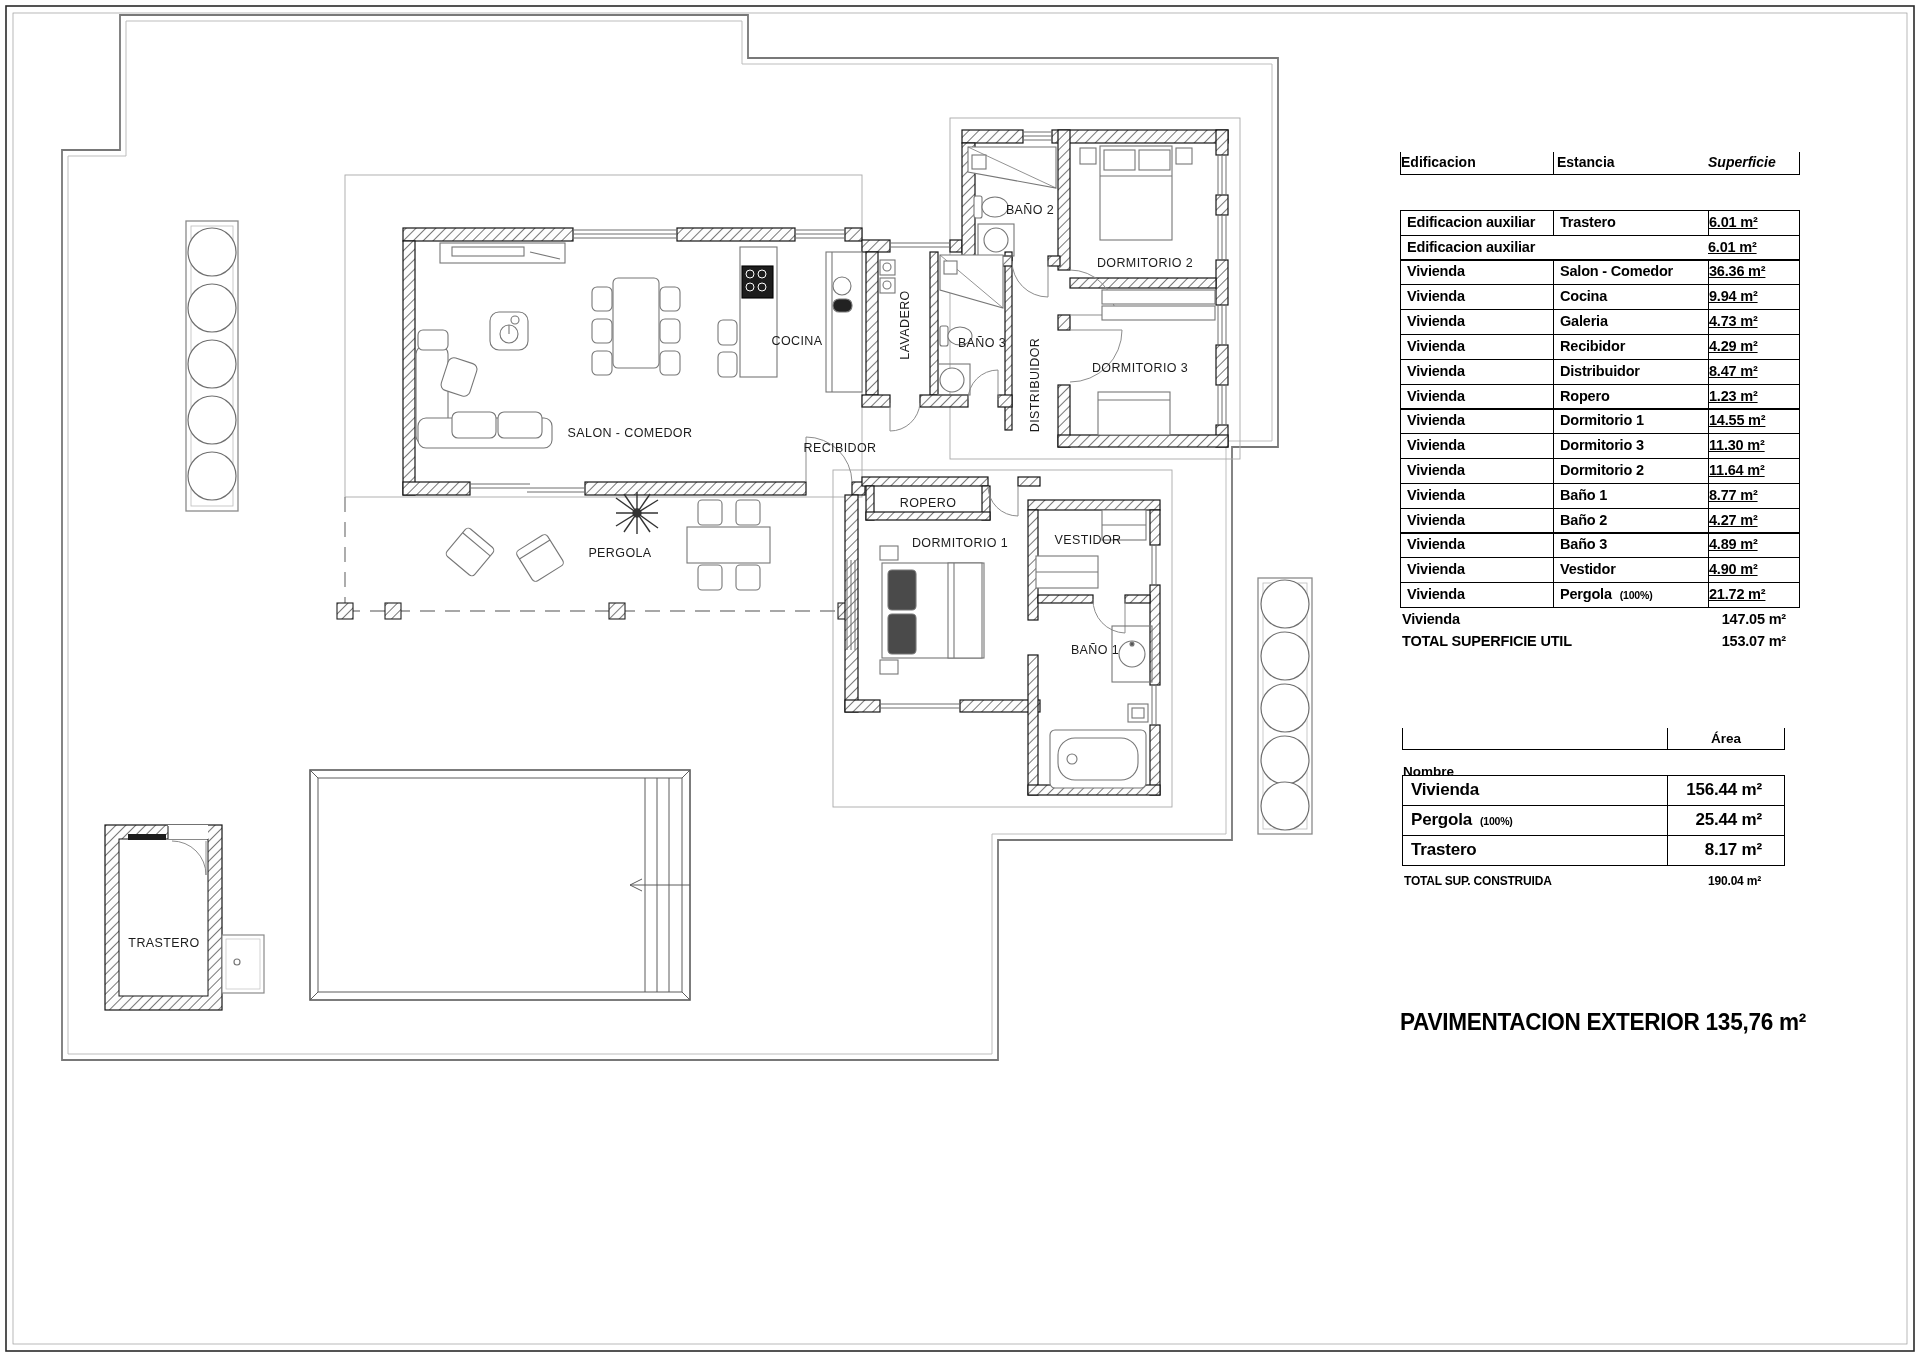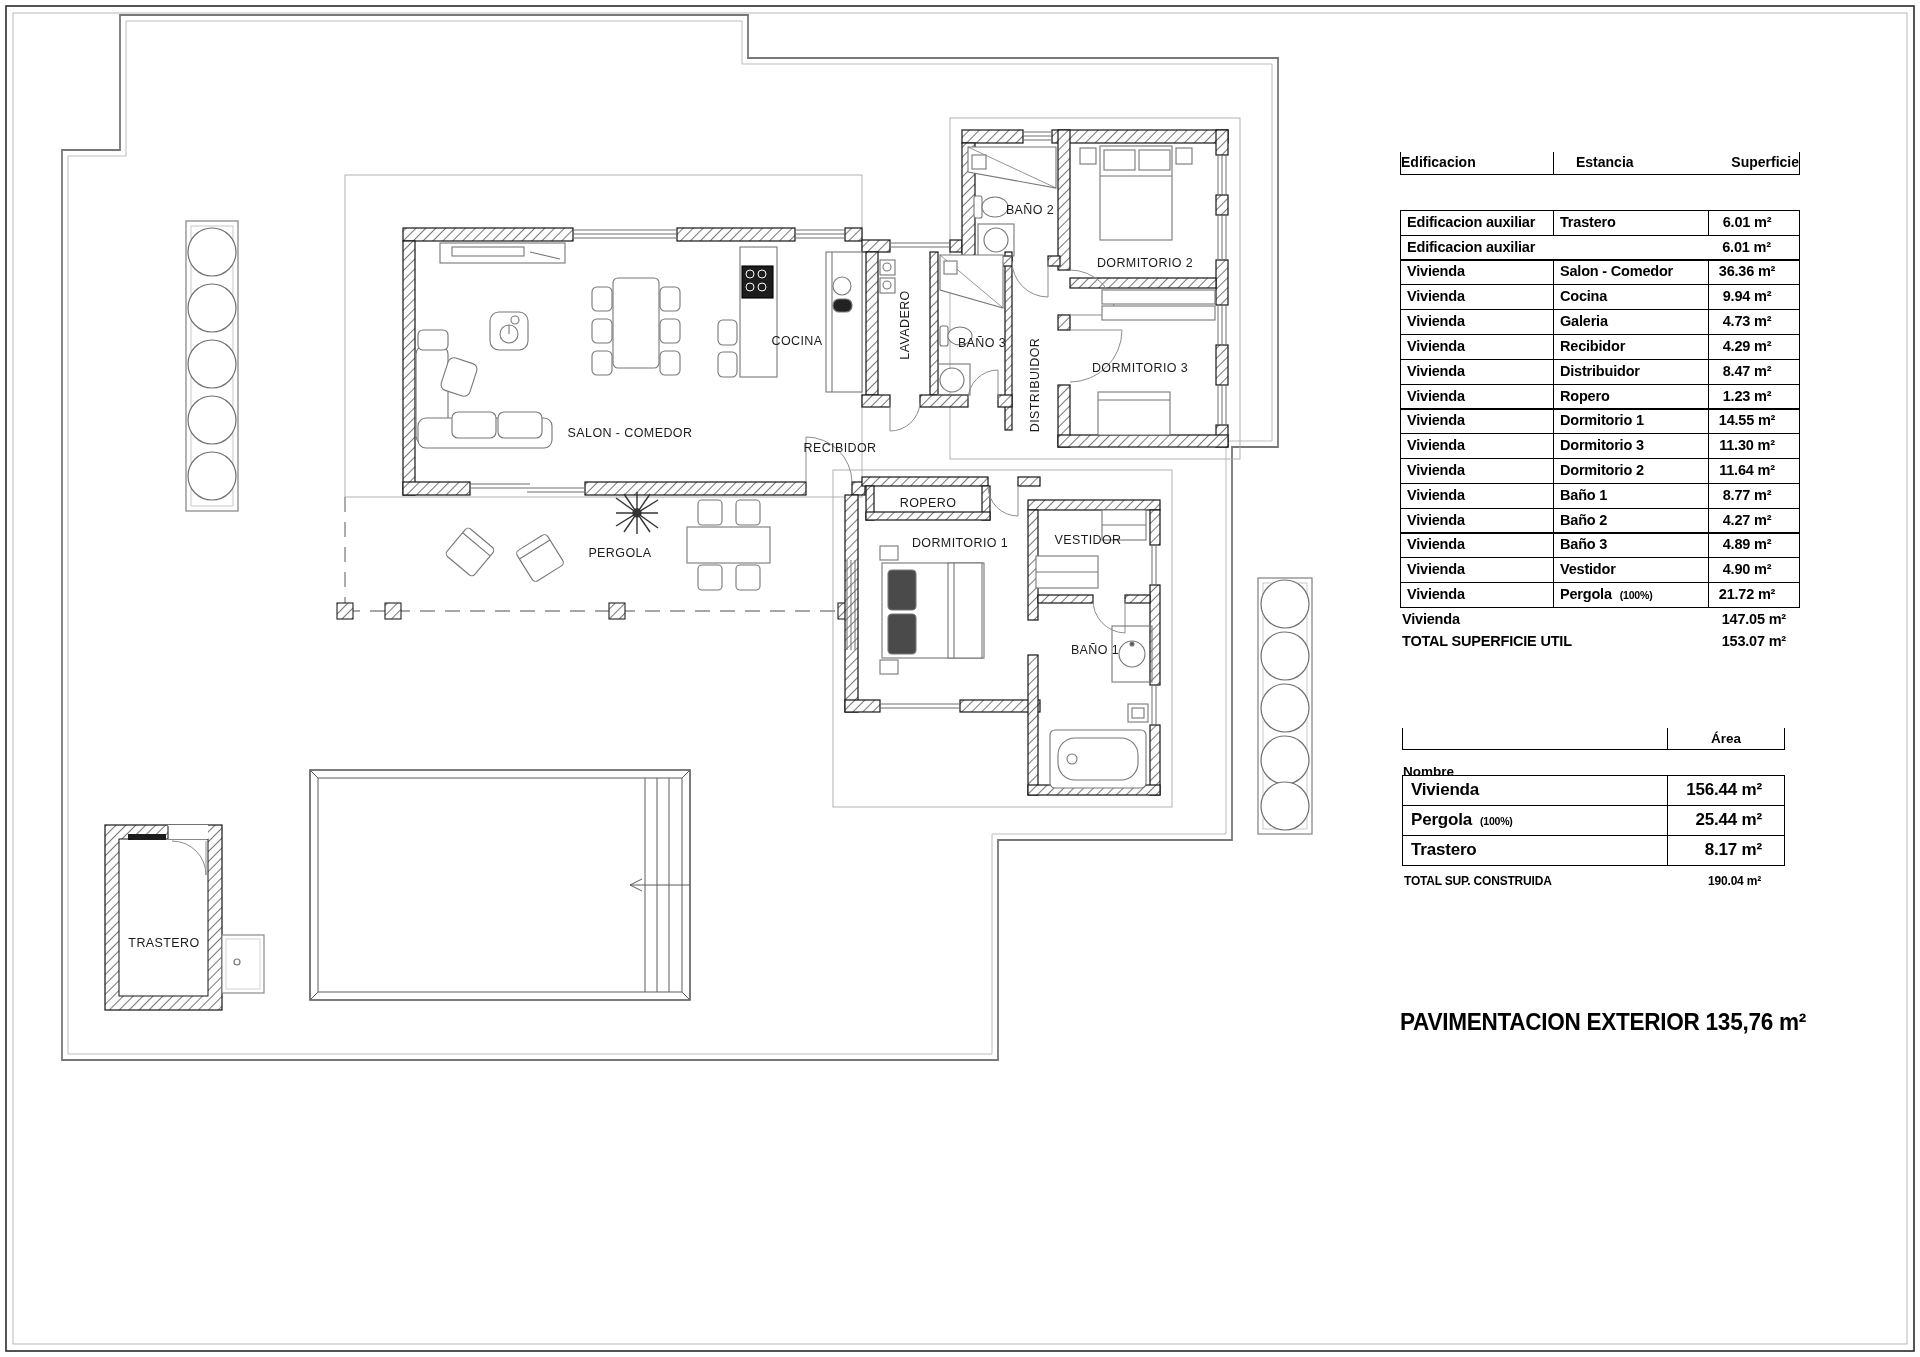--- a/index.html
+++ b/index.html
@@ -10,28 +10,28 @@
   
   .tbl{position:absolute;color:#000;font-weight:bold;}
   .t-title{border:1.7px solid #000;text-align:center;letter-spacing:.2px;}
   .t-head{display:flex;border:1.3px solid #000;border-top:none;}
   .hc{line-height:21px;}
   
   .t1{left:1400px;top:152px;width:400px;}
   .t1 .t-title{height:48px;line-height:48px;font-size:20px;}
   .t1 .t-head{height:22px;font-size:14px;}
   .t1 .h1{width:152px;}
-  .t1 .h2{width:155px;border-left:1.3px solid #000;padding-left:22px;box-sizing:border-box;}
-  .t1 .h3{flex:1;text-align:right;}
+  .t1 .h2{width:155px;border-left:1.3px solid #000;padding-left:3px;box-sizing:border-box;}
+  .t1 .h3{flex:1;text-align:left;font-style:italic;}
   .u-rows{margin-top:36px;}
   .u-row{display:flex;height:24px;border:1.2px solid #000;margin-top:-1.2px;
          font-size:14.5px;letter-spacing:-.2px;line-height:22px;}
   .u-c1{width:152px;padding-left:6px;box-sizing:border-box;white-space:nowrap;}
   .u-c2{width:155px;border-left:1.2px solid #000;padding-left:6px;box-sizing:border-box;white-space:nowrap;}
-  .u-c3{flex:1;border-left:1.2px solid #000;text-align:center;padding-right:14px;white-space:nowrap;}
+  .u-c3{flex:1;border-left:1.2px solid #000;text-align:left;padding-right:14px;white-space:nowrap;text-decoration:underline;}
   .u-row.nosep .u-c2,.u-row.nosep .u-c3{border-left:none;}
   .u-sum{display:flex;height:22px;font-size:14.5px;letter-spacing:-.2px;line-height:22px;}
   .u-sum .sl{flex:1;padding-left:2px;}
   .u-sum .sv{text-align:right;padding-right:14px;}
   .nota{font-size:10.5px;margin-left:8px;font-weight:bold;}
   
   .t2{left:1402px;top:728px;width:383px;}
   .t2 .t-title{height:47px;line-height:47px;font-size:19px;}
   .t2 .t-head{height:21px;font-size:13.5px;}
   .t2 .h1{width:264px;text-align:left;margin-top:33px;}

